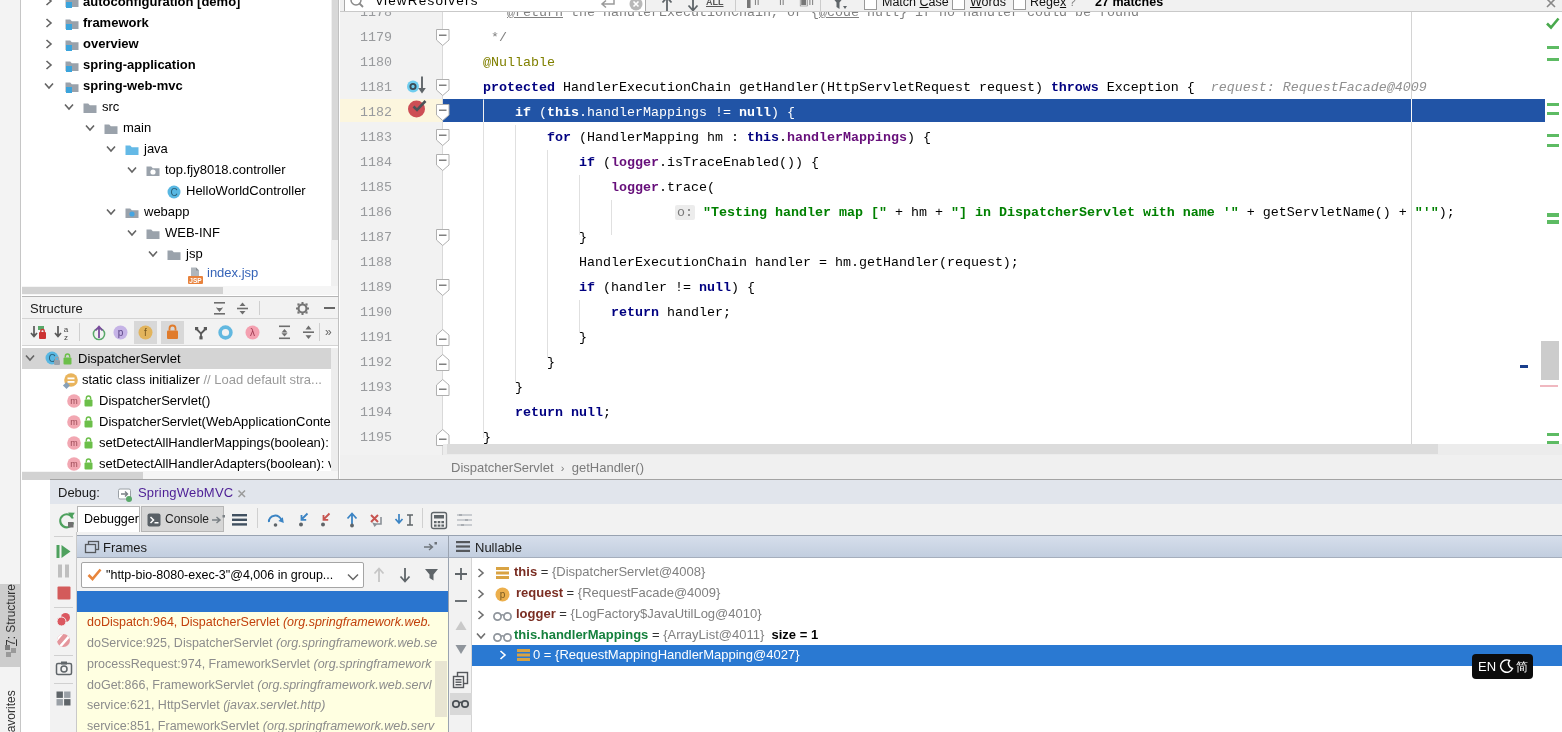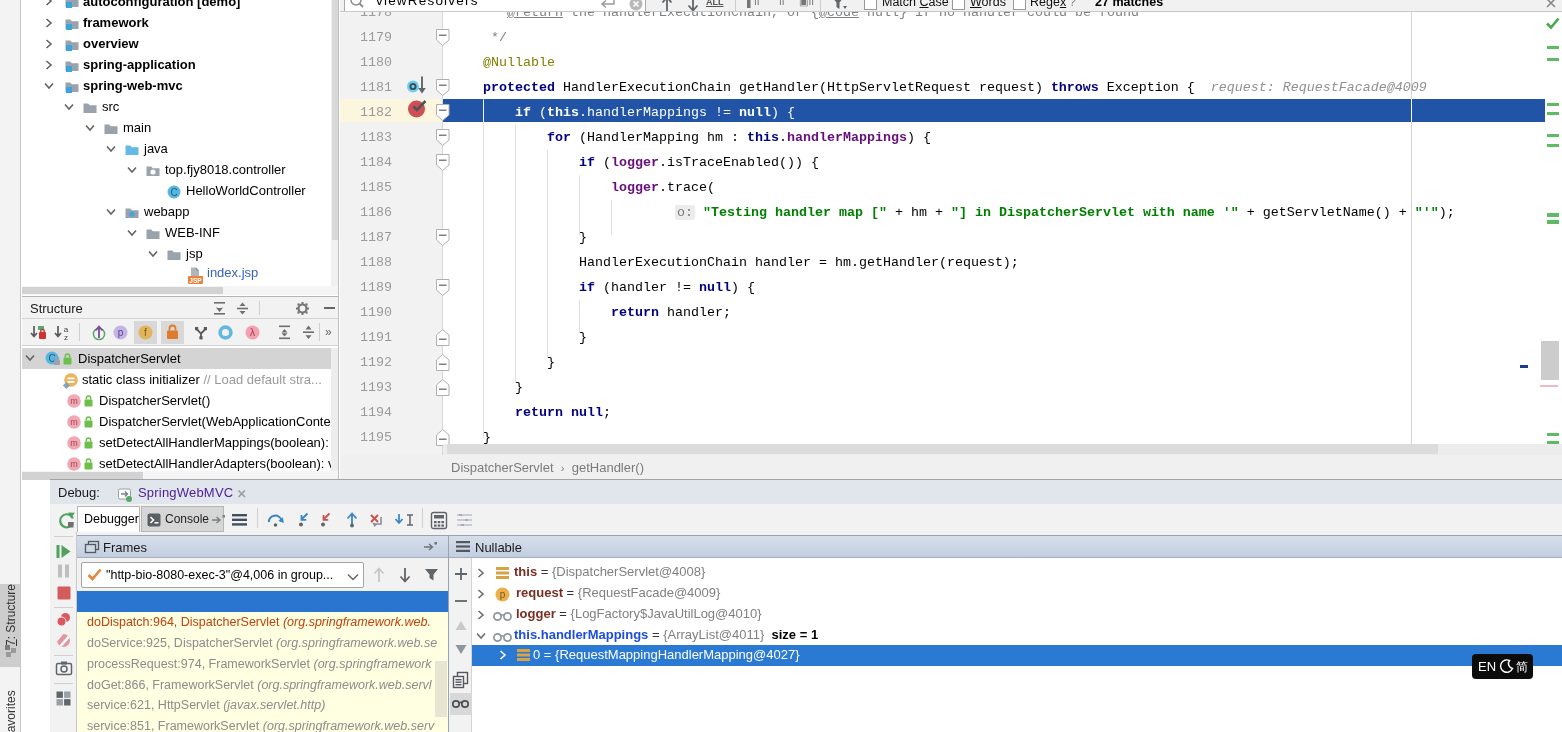--- a/index.html
+++ b/index.html
@@ -732,21 +732,21 @@
       </svg>
   <div class="row" style="left:44px;top:48px;"><b style="color:#7a2d22;">logger</b><span style="color:#333;"> = </span><span style="color:#808080;">{LogFactory$JavaUtilLog@4010}</span></div>
   <svg style="left:4px;top:74px" width="10" height="8">
         <polyline points="1,1.5 5,6 9,1.5" fill="none" stroke="#6e6e6e" stroke-width="1.6"></polyline>
       </svg>
   <svg style="left:21px;top:74px" width="19" height="11">
         <circle cx="4.5" cy="5.5" r="3.6" fill="none" stroke="#8f959c" stroke-width="1.7"></circle>
         <circle cx="14.5" cy="5.5" r="3.6" fill="none" stroke="#8f959c" stroke-width="1.7"></circle>
         <path d="M8 4.5 Q9.5 3 11 4.5" fill="none" stroke="#8f959c" stroke-width="1.4"></path>
       </svg>
-  <div class="row" style="left:42px;top:69px;"><b style="color:#1d4ed8;text-align:center;">this.handlerMappings</b><span style="color:#333;"> = </span><span style="color:#808080;">{ArrayList@4011}</span><b style="color:#000;">&nbsp; size = 1</b></div>
+  <div class="row" style="left:42px;top:69px;"><b style="color:#15803d;text-align:center;">this.handlerMappings</b><span style="color:#333;"> = </span><span style="color:#808080;">{ArrayList@4011}</span><b style="color:#000;">&nbsp; size = 1</b></div>
   <div class="abs" style="left:0;top:87px;width:1118px;height:21px;background:#2a79d2;"></div>
   <svg style="left:27px;top:92px" width="8" height="10">
         <polyline points="1.5,1 6,5 1.5,9" fill="none" stroke="#fff" stroke-width="1.6"></polyline>
       </svg>
   <svg style="left:45px;top:91px" width="13" height="12">
         <rect y="0" width="13" height="3" fill="#d9a343"></rect>
         <rect y="4.5" width="13" height="3" fill="#d9a343"></rect>
         <rect y="9" width="13" height="3" fill="#d9a343"></rect>
       </svg>
   <div class="row" style="left:61px;top:89px;color:#fff;">0 = {RequestMappingHandlerMapping@4027}</div>

